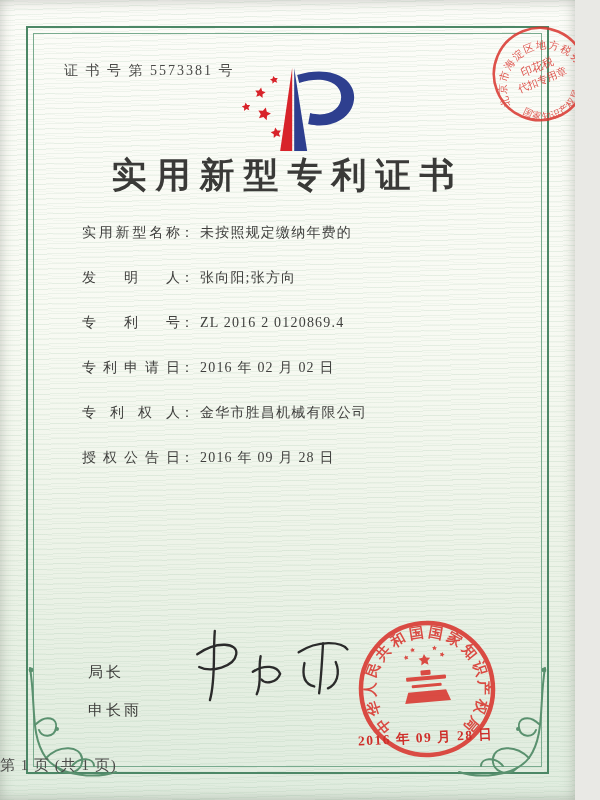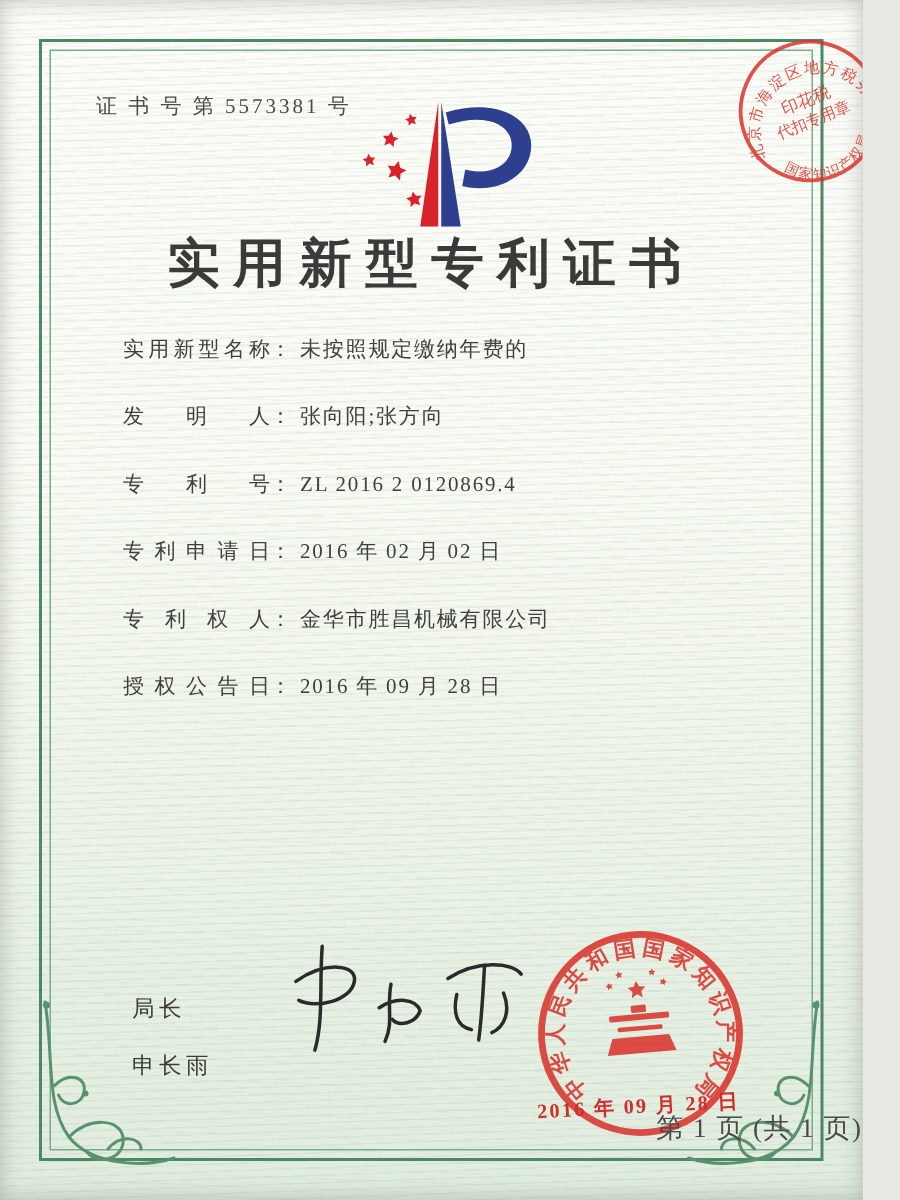--- a/index.html
+++ b/index.html
@@ -31,22 +31,22 @@
   .body-text p{margin:0;font-size:12.4px;line-height:17.8px;letter-spacing:1.1px;
                text-indent:2em;text-align:justify;}
   .signoff{position:absolute;left:88px;top:644px;font-size:15px;color:#3b3b39;
            font-family:"Liberation Sans","DejaVu Sans",sans-serif;}
   .signoff div{margin-bottom:14px;letter-spacing:3px;margin-top:19px;}
   .signature{position:absolute;left:168px;top:622px;}
   .office-seal{position:absolute;left:352px;top:614px;transform:rotate(-5deg);opacity:.88;}
   .seal-date{position:absolute;left:358px;top:729px;font-size:13.5px;color:#cf2f2a;
              letter-spacing:1.5px;transform:rotate(-3deg);font-weight:600;}
   .tax-seal{position:absolute;left:486px;top:20px;transform:rotate(-22deg);opacity:.85;}
-  .footer-page{position:absolute;left:0;right:0;top:740px;text-align:right;
-               font-size:18px;letter-spacing:1px;color:#4a4a48;}
+  .footer-page{position:absolute;left:0;right:0;top:756px;text-align:left;
+               font-size:15px;letter-spacing:1px;color:#4a4a48;}
   .ornament{position:absolute;pointer-events:none;}
   .ornament.bl{left:22px;bottom:16px;}
   .ornament.br{right:22px;bottom:16px;transform:scaleX(-1);}
 </style>
 </head>
 <body>
 
 <div class="sheet">
 
   <div class="frame-outer"></div>

